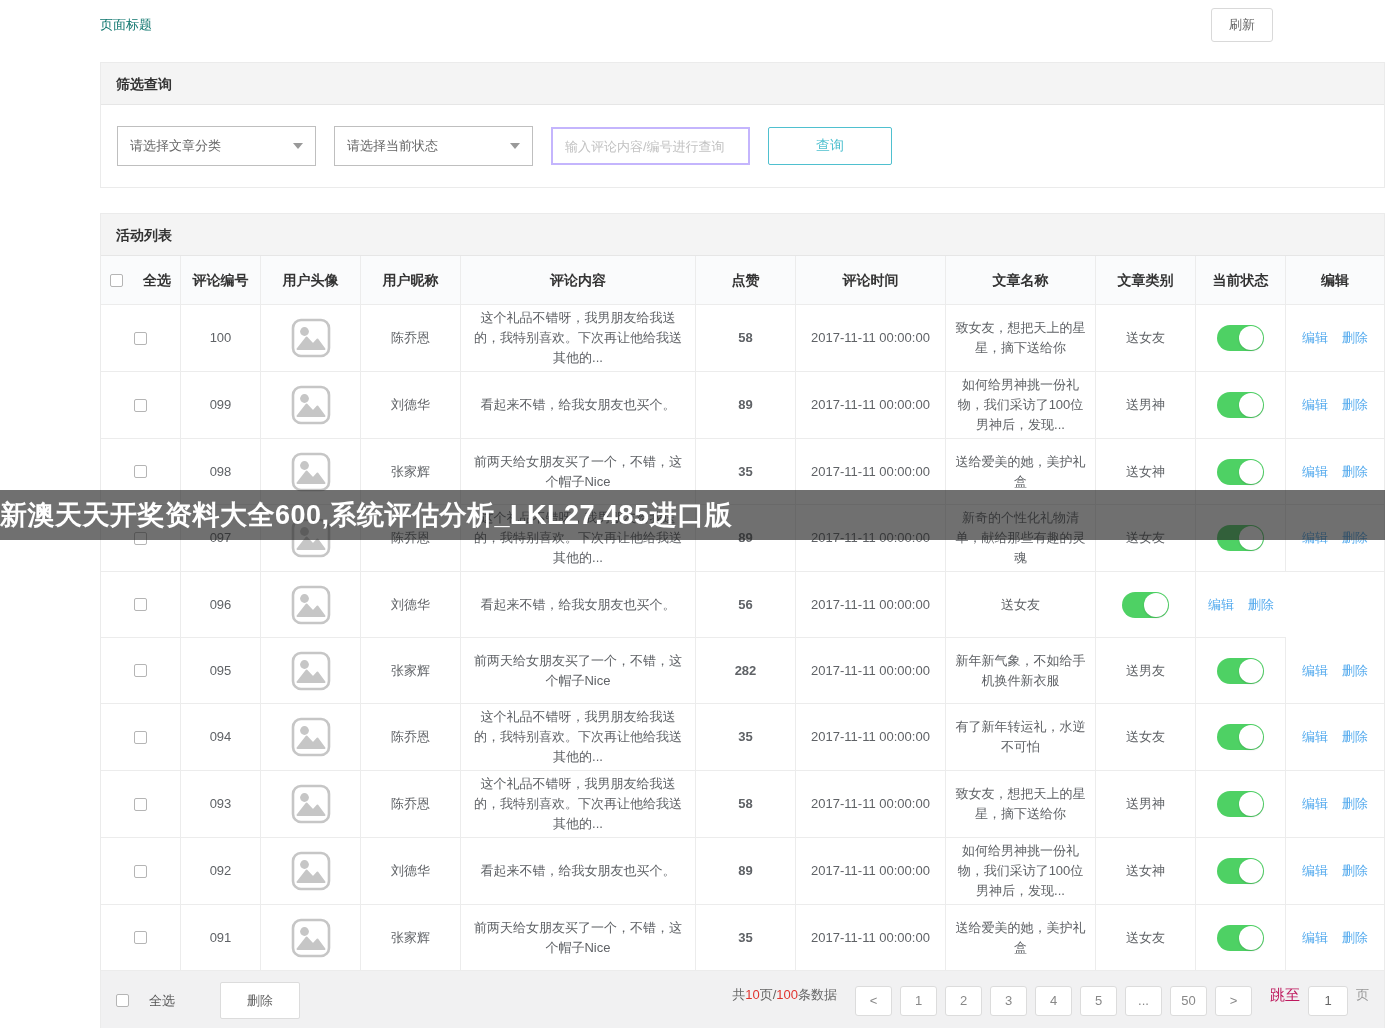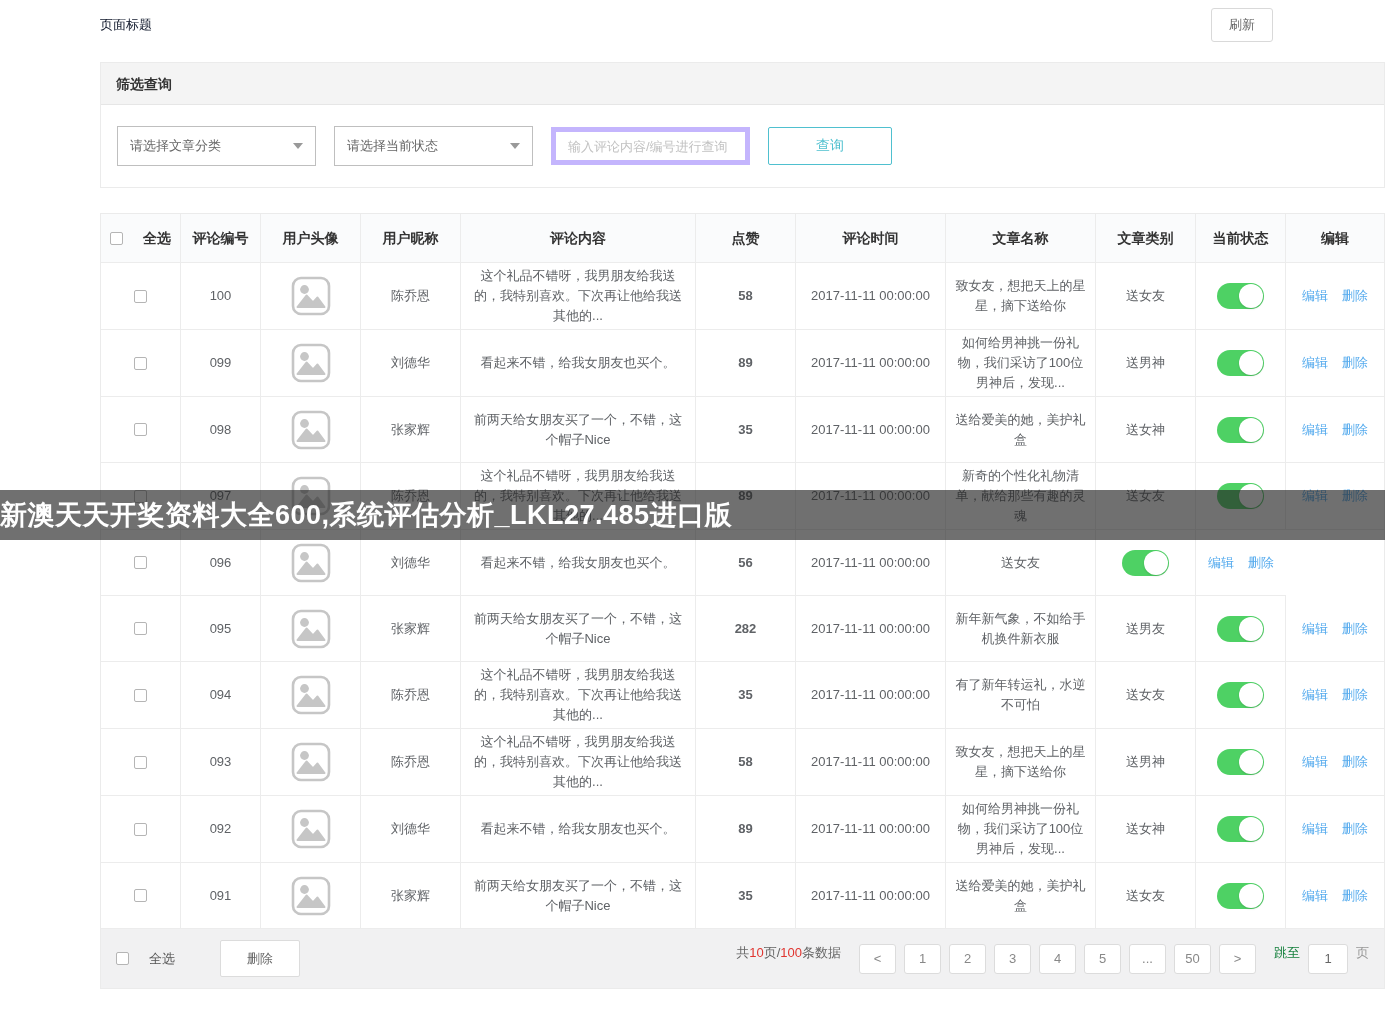--- a/index.html
+++ b/index.html
@@ -8,38 +8,38 @@
   }
   *{box-sizing:border-box;}
   html,body{margin:0;padding:0;}
   body{
     width:1385px;height:1028px;position:relative;overflow:hidden;background:#fff;
     font-family:"Liberation Sans","DejaVu Sans",sans-serif;color:#666;
   }
   
   .topbar{height:50px;display:flex;align-items:center;justify-content:space-between;
     padding:0 112px 0 100px;}
-  .page-title{font-size:13px;color:#0f172a;}
+  .page-title{font-size:13px;color:#0f766e;}
   .btn-refresh{padding:7px 17px;font-size:13px;color:#666;background:#fff;
     border:1px solid #d9d9d9;border-radius:3px;cursor:pointer;}
   
   .container{margin-left:100px;width:1285px;}
   .card{border:1px solid var(--card-border);background:#fff;}
   .card-header{height:42px;line-height:42px;background:var(--strip);
     border-bottom:1px solid #e6e6e6;padding-left:15px;
     font-size:14px;font-weight:bold;color:#333;}
   
   .filter-card{margin-top:12px;}
   .filter-body{display:flex;align-items:center;gap:18px;padding:21px 16px;}
   .select-box{width:199px;height:40px;border:1px solid #bfbfbf;background:#fff;
     display:flex;align-items:center;justify-content:space-between;
     padding:0 12px;font-size:13px;color:#666;cursor:pointer;text-align:center;}
   .caret{width:0;height:0;border-left:5px solid transparent;
     border-right:5px solid transparent;border-top:6px solid #999;}
-  .search-input{width:199px;height:38px;border:5px solid #c4b5fd;padding:0 12px;
+  .search-input{width:199px;height:38px;border:2px solid #c4b5fd;padding:0 12px;
     font-size:13px;color:#0c4a6e;outline:none;}
   .search-input::placeholder{color:#c2c2c2;}
   .btn-search{width:124px;height:38px;background:#fff;border:1px solid var(--accent);
     color:var(--accent);font-size:14px;border-radius:2px;cursor:pointer;}
   
   .table-card{margin-top:25px;border:1px solid var(--card-border);border-bottom:none;}
   .t-row{display:grid;
     grid-template-columns:80px 80px 100px 100px 235px 100px 150px 150px 100px 90px 1fr;}
   .t-row>div{border-right:1px solid var(--border);border-bottom:1px solid var(--border);
     display:flex;align-items:center;justify-content:center;text-align:center;
@@ -63,21 +63,21 @@
     padding:0 15px;border:1px solid var(--card-border);border-top:none;}
   .footer .selall{font-size:13px;color:#555;}
   .btn-del{width:80px;height:37px;background:#fff;border:1px solid #dcdcdc;
     border-radius:2px;color:#666;font-size:13px;margin-left:45px;cursor:pointer;}
   .pager{margin-left:auto;display:flex;align-items:flex-start;gap:8px;}
   .count-text{font-size:13px;color:#666;margin-right:10px;}
   .count-text .red{color:var(--red);}
   .pg-btn{min-width:37px;height:30px;padding:0 9px;background:#fff;
     border:1px solid #dcdcdc;border-radius:3px;color:#888;font-size:13px;
     display:flex;align-items:center;justify-content:center;cursor:pointer;}
-  .jump-label{font-size:13px;color:#15803d;margin-left:10px;}
+  .jump-label{font-size:15px;color:#be185d;margin-left:10px;}
   .jump-input{width:40px;height:30px;border:1px solid #dcdcdc;border-radius:3px;
     text-align:center;font-size:13px;color:#666;outline:none;background:#fff;}
   .jump-unit{font-size:13px;color:#999;}
   
   .ad-banner{position:absolute;left:0;top:490px;width:1385px;height:50px;
     background:rgba(35,35,35,0.65);display:flex;align-items:center;
     justify-content:flex-start;z-index:10;}
   .ad-text{color:#fff;font-size:27px;font-weight:bold;letter-spacing:.5px;
     white-space:nowrap;}
 </style>
@@ -101,20 +101,21 @@
       <div class="select-box">
         <span>请选择当前状态</span>
         <span class="caret"></span>
       </div>
       <input class="search-input" type="text" placeholder="输入评论内容/编号进行查询" style="">
       <button class="btn-search">查询</button>
     </div>
   </div>
 
   <div class="table-card">
+    <div class="card-header">活动列表</div>
 
     <div class="t-row thead">
       <div class="selall">
         <span class="checkbox"></span>
         <span>全选</span>
       </div>
       <div>评论编号</div>
       <div>用户头像</div>
       <div>用户昵称</div>
       <div>评论内容</div>

